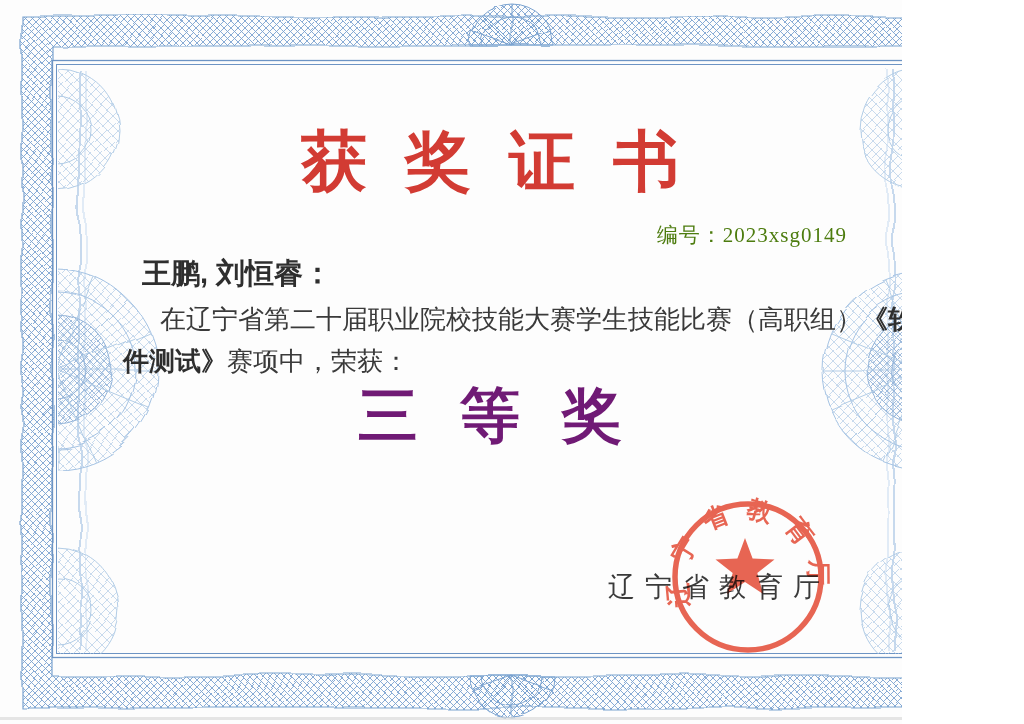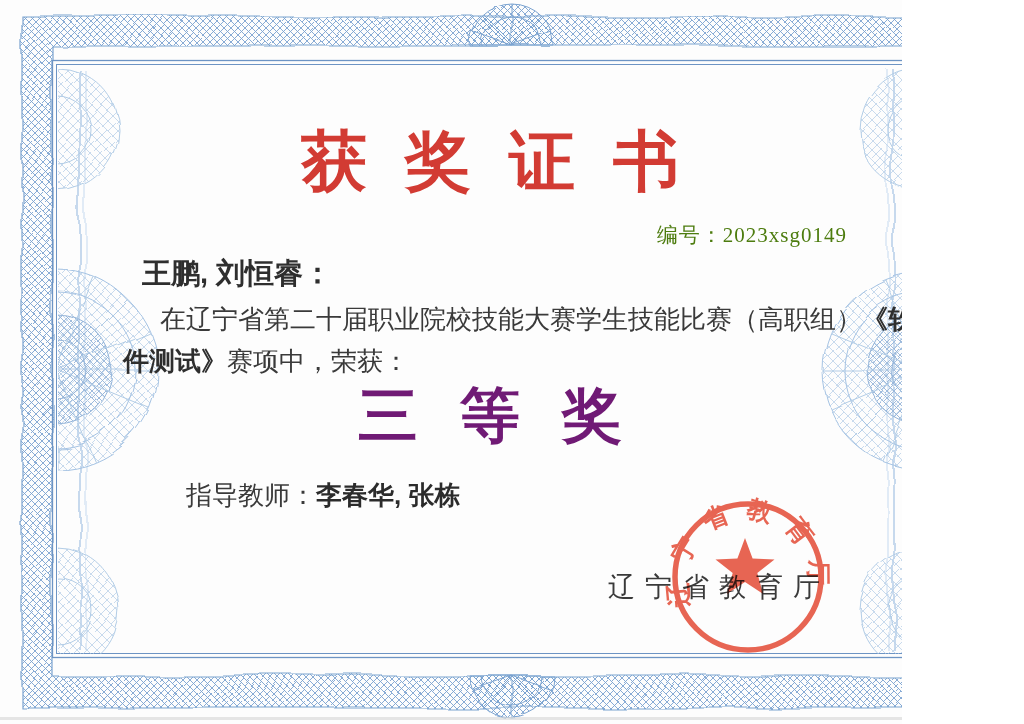--- a/index.html
+++ b/index.html
@@ -133,23 +133,20 @@
 
   <div class="txt body-line1 serif">
     <span>在辽宁省第二十届职业院校技能大赛学生技能比赛（高职组）</span><span class="body-bold">《软</span>
   </div>
   <div class="txt body-line2 serif">
     <span class="body-bold">件测试》</span><span>赛项中，荣获：</span>
   </div>
 
   <div class="txt award serif">三等奖</div>
 
-  <div class="txt advisor serif">
-    <span>指导教师：</span><span class="names">李春华, 张栋</span>
-  </div>
 
 
   <div class="txt issuer serif">辽宁省教育厅</div>
 
   <svg class="seal-svg" width="172" height="176" viewBox="-86 -90 172 176">
     <g opacity="0.82">
       <circle r="73" fill="none" stroke="#e4452e" stroke-width="5.5"></circle>
       <polygon fill="#e4452e" points="0,-31 7.6,-10.4 29.5,-9.6 12.3,4 18.2,25.1 0,12.9 -18.2,25.1 -12.3,4 -29.5,-9.6 -7.6,-10.4" transform="translate(-3,-8)"></polygon>
       <path id="sealArc" d="M -54,34 A 62,62 0 1 1 54,34" fill="none"></path>
       <text font-size="25" fill="#e4452e" letter-spacing="15" font-family="Liberation Serif, DejaVu Serif, serif" font-weight="700">

